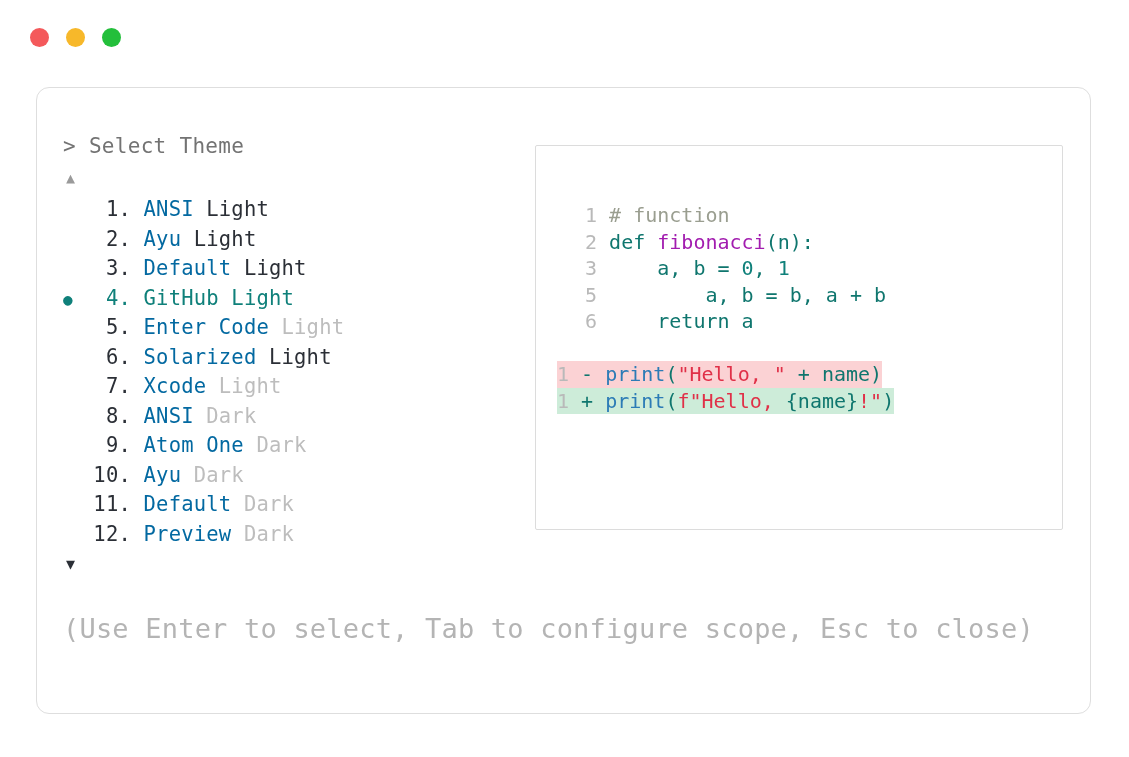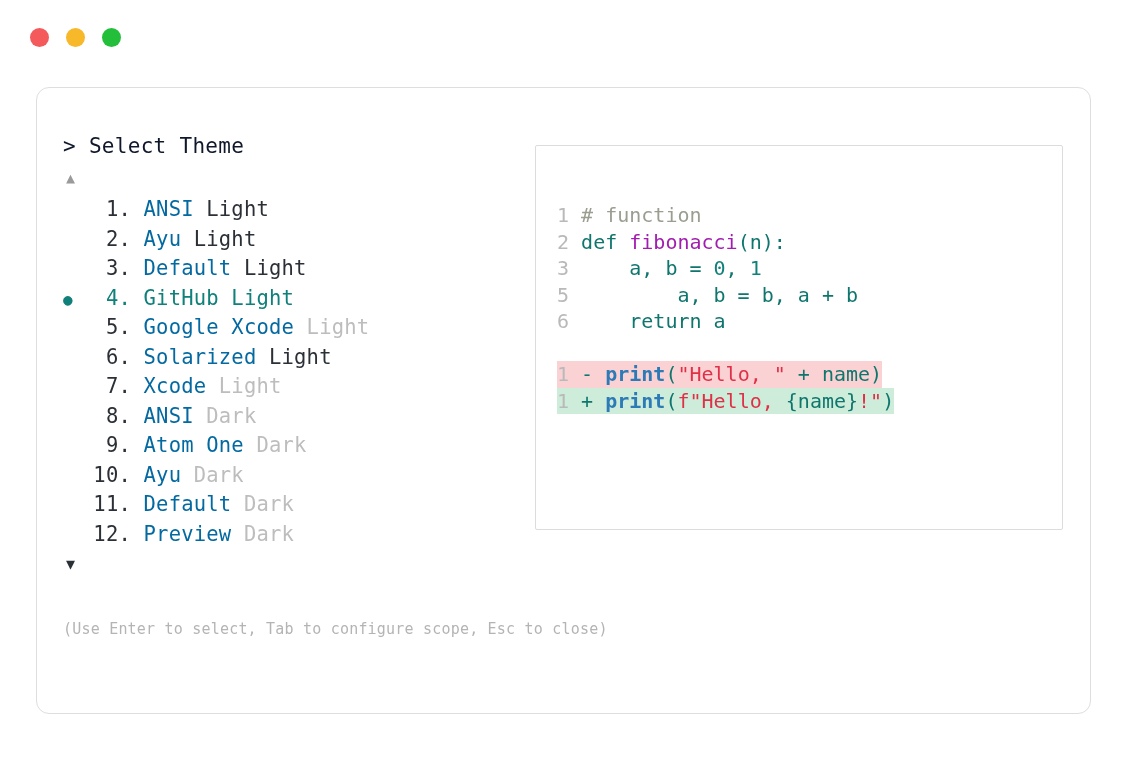--- a/index.html
+++ b/index.html
@@ -63,21 +63,21 @@
   .right-col {
     position: absolute;
     left: 498px;
     top: 44px;
     width: 530px;
   }
 
   .panel-heading {
     font-size: 21px;
     line-height: 28px;
-    color: #0f172a;
+    color: #737373;
     letter-spacing: 0.3px;
     white-space: pre;
   }
 
   
   .scroll-arrow {
     font-size: 15px;
     line-height: 22px;
     height: 22px;
     padding-left: 3px;
@@ -120,21 +120,21 @@
   .row-suffix.muted { color: #bdbdbd; }
   .theme-row.selected .row-num,
   .theme-row.selected .row-name,
   .theme-row.selected .row-suffix { color: #0f807a; }
 
   
   .hint {
     position: absolute;
     left: 26px;
     top: 527px;
-    font-size: 15px;
+    font-size: 27px;
     line-height: 28px;
     color: #b4b4b4;
     letter-spacing: 0.2px;
     white-space: pre;
   }
 
   
   .preview-box {
     margin-top: 13px;
     width: 528px;
@@ -150,31 +150,32 @@
     position: absolute;
     left: 21px;
     top: 56px;
     font-size: 20px;
     line-height: 26.5px;
   }
   .code-line {
     white-space: pre;
     display: block;
     width: max-content;
+    margin-left: 28px;
   }
   .ln {
     color: #b9b9b9;
   }
   .tok-plain   { color: #0f766e; }
   .tok-comment { color: #9a9e90; }
   .tok-func    { color: #a21caf; }
   .tok-num     { color: #0f807a; }
   .tok-builtin { color: #2c7bb6; }
   .tok-string  { color: #e03048; }
-  .tok-call    { color: #2c7bb6; font-weight: bold; }
+  .tok-call    { color: #2c7bb6; }
 
   .code-gap { display: block; height: 26.5px; }
 
   .diff-line {
     white-space: pre;
     display: inline-block;
     width: max-content;
   }
   .diff-del { background: #fbd2d4; }
   .diff-add { background: #cdecd9; }
@@ -193,21 +194,21 @@
   <div class="card-inner">
 
     <div class="left-col">
       <div class="panel-heading">&gt; Select Theme</div>
       <div class="scroll-arrow up">▲</div>
       <div class="theme-list" id="theme-list">
           <div class="theme-row"><span class="bullet empty">●</span><span class="row-num">1.</span><span class="row-gap"> </span><span class="row-name">ANSI </span><span class="row-suffix">Light</span></div>
           <div class="theme-row"><span class="bullet empty">●</span><span class="row-num">2.</span><span class="row-gap"> </span><span class="row-name">Ayu </span><span class="row-suffix">Light</span></div>
           <div class="theme-row"><span class="bullet empty">●</span><span class="row-num">3.</span><span class="row-gap"> </span><span class="row-name">Default </span><span class="row-suffix">Light</span></div>
           <div class="theme-row selected"><span class="bullet">●</span><span class="row-num">4.</span><span class="row-gap"> </span><span class="row-name">GitHub </span><span class="row-suffix">Light</span></div>
-          <div class="theme-row"><span class="bullet empty">●</span><span class="row-num">5.</span><span class="row-gap"> </span><span class="row-name">Google Xcode </span><span class="row-suffix muted">Light</span></div>
+          <div class="theme-row"><span class="bullet empty">●</span><span class="row-num">5.</span><span class="row-gap"> </span><span class="row-name">Enter Code </span><span class="row-suffix muted">Light</span></div>
           <div class="theme-row"><span class="bullet empty">●</span><span class="row-num">6.</span><span class="row-gap"> </span><span class="row-name">Solarized </span><span class="row-suffix">Light</span></div>
           <div class="theme-row"><span class="bullet empty">●</span><span class="row-num">7.</span><span class="row-gap"> </span><span class="row-name">Xcode </span><span class="row-suffix muted">Light</span></div>
           <div class="theme-row"><span class="bullet empty">●</span><span class="row-num">8.</span><span class="row-gap"> </span><span class="row-name">ANSI </span><span class="row-suffix muted">Dark</span></div>
           <div class="theme-row"><span class="bullet empty">●</span><span class="row-num">9.</span><span class="row-gap"> </span><span class="row-name">Atom One </span><span class="row-suffix muted">Dark</span></div>
           <div class="theme-row"><span class="bullet empty">●</span><span class="row-num">10.</span><span class="row-gap"> </span><span class="row-name">Ayu </span><span class="row-suffix muted">Dark</span></div>
           <div class="theme-row"><span class="bullet empty">●</span><span class="row-num">11.</span><span class="row-gap"> </span><span class="row-name">Default </span><span class="row-suffix muted">Dark</span></div>
           <div class="theme-row"><span class="bullet empty">●</span><span class="row-num">12.</span><span class="row-gap"> </span><span class="row-name">Preview </span><span class="row-suffix muted">Dark</span></div>
         </div>
       <div class="scroll-arrow down">▼</div>
     </div>

